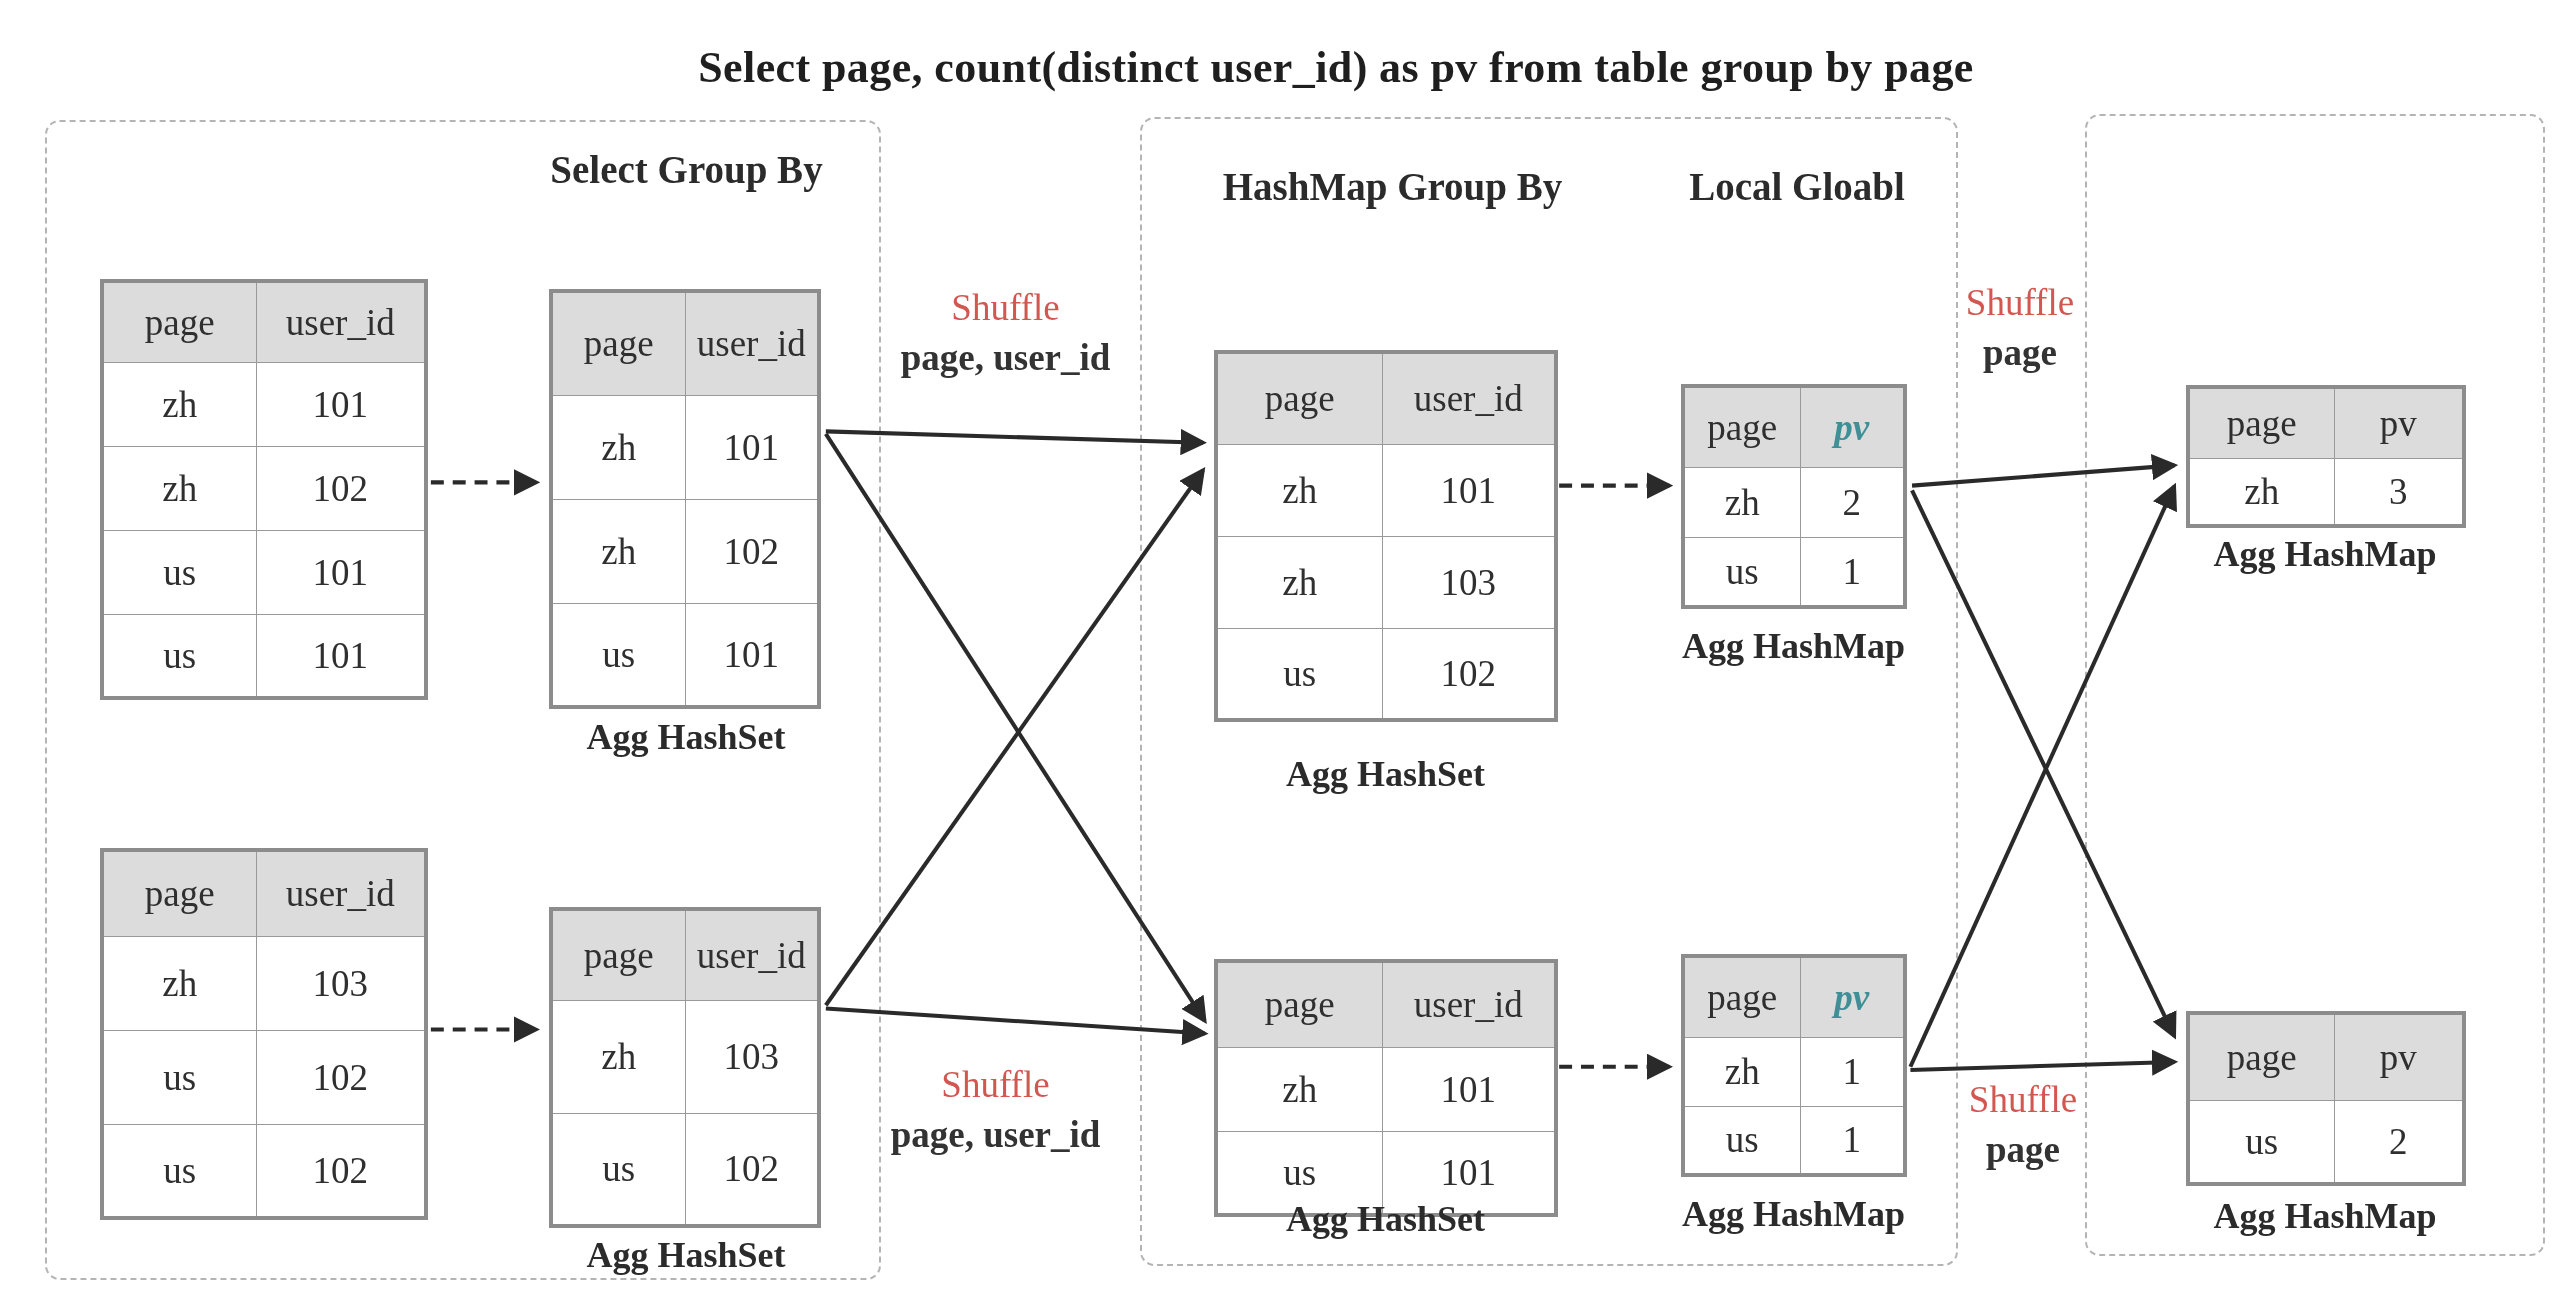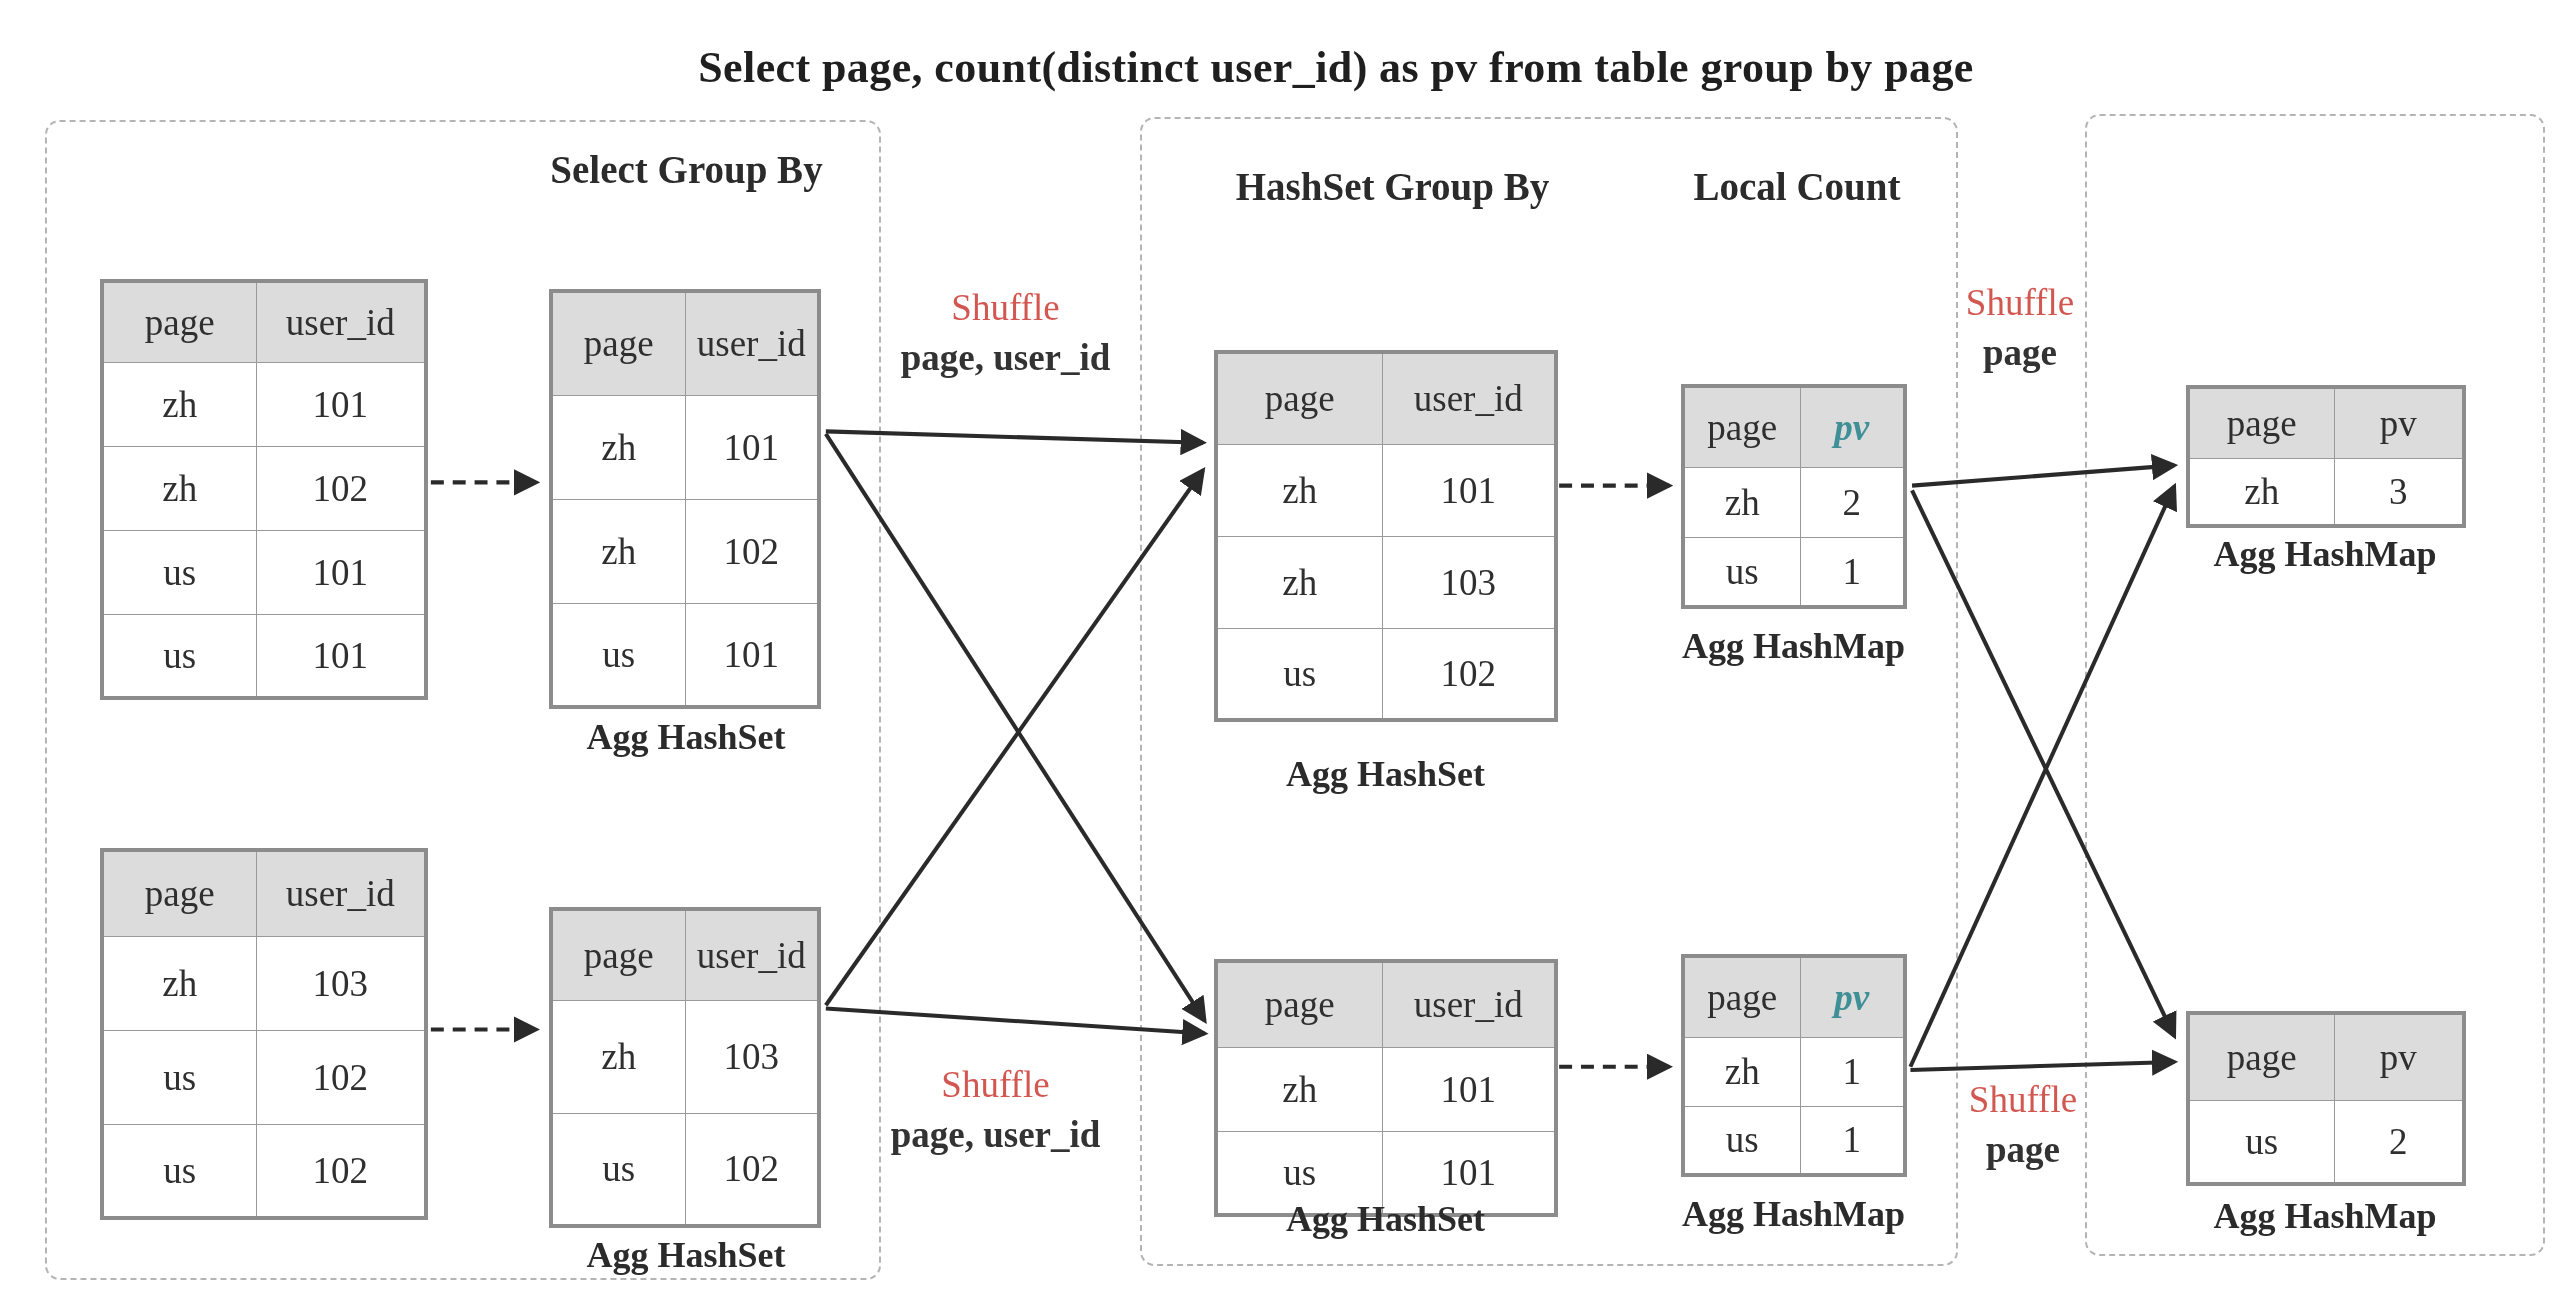--- a/index.html
+++ b/index.html
@@ -101,22 +101,22 @@
 
 <div class="canvas">
 
   <div class="title">Select page, count(distinct user_id) as pv from table group by page</div>
 
   <div class="stage-box" id="box1"></div>
   <div class="stage-box" id="box2"></div>
   <div class="stage-box" id="box3"></div>
 
   <div class="stage" style="left:492px;top:147px;width:389px;">Select Group By</div>
-  <div class="stage" style="left:1178px;top:164px;width:429px;">HashSet Group By</div>
-  <div class="stage" style="left:1611px;top:164px;width:372px;">Local Count</div>
+  <div class="stage" style="left:1178px;top:164px;width:429px;">HashMap Group By</div>
+  <div class="stage" style="left:1611px;top:164px;width:372px;">Local Gloabl</div>
 
   <svg class="arrows" width="2576" height="1295" viewBox="0 0 3182 1600">
     <defs>
       <marker id="ah" viewBox="0 0 10 10" refX="8.5" refY="5" markerWidth="6.5" markerHeight="6.5" orient="auto">
         <path d="M0,0 L10,5 L0,10 z" fill="#2a2a2a"></path>
       </marker>
     </defs>
 
     <line x1="532" y1="596" x2="662" y2="596" stroke="#2a2a2a" stroke-width="5" stroke-dasharray="16 11" marker-end="url(#ah)"></line>
     <line x1="532" y1="1272" x2="662" y2="1272" stroke="#2a2a2a" stroke-width="5" stroke-dasharray="16 11" marker-end="url(#ah)"></line>

